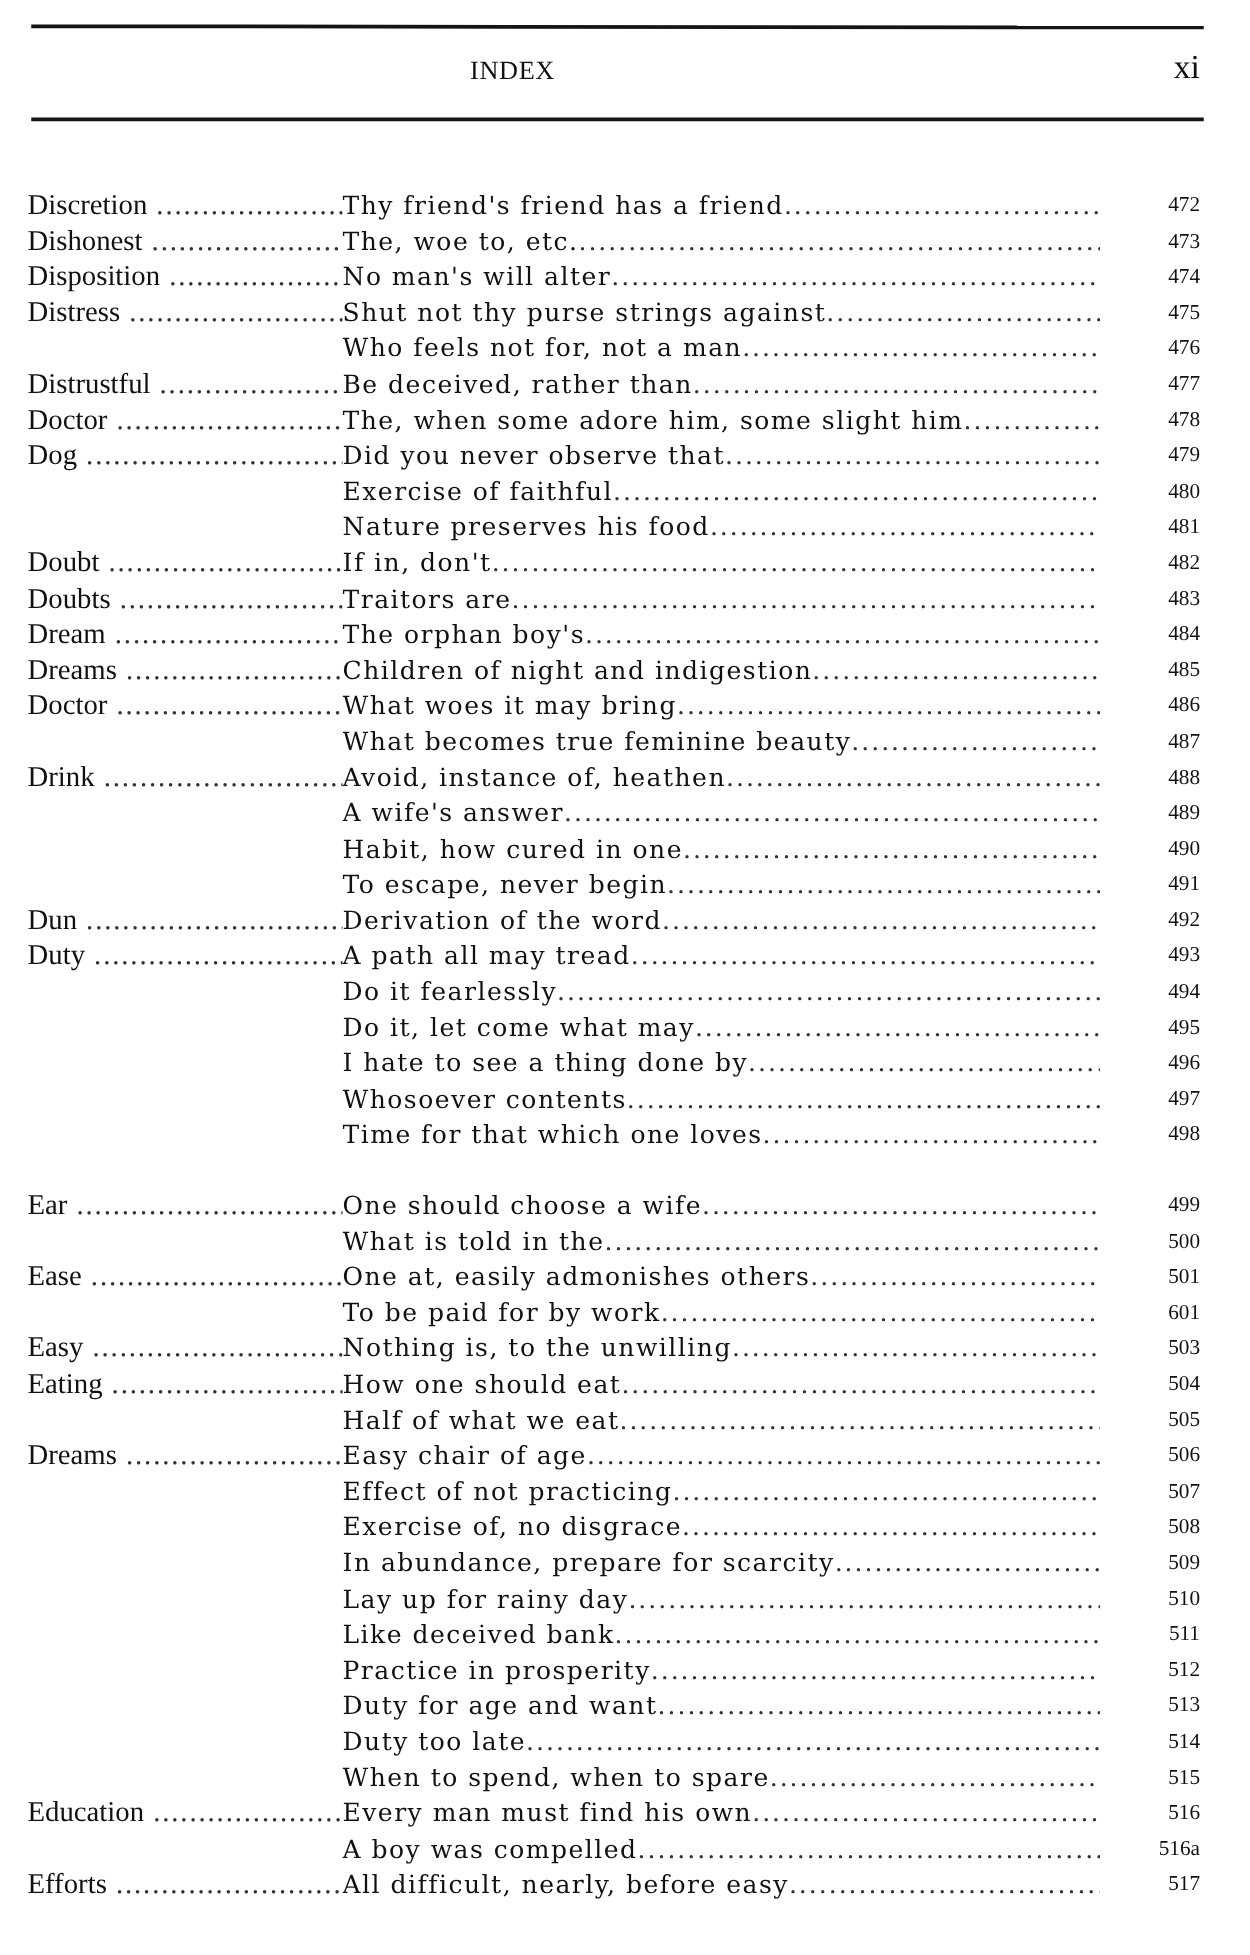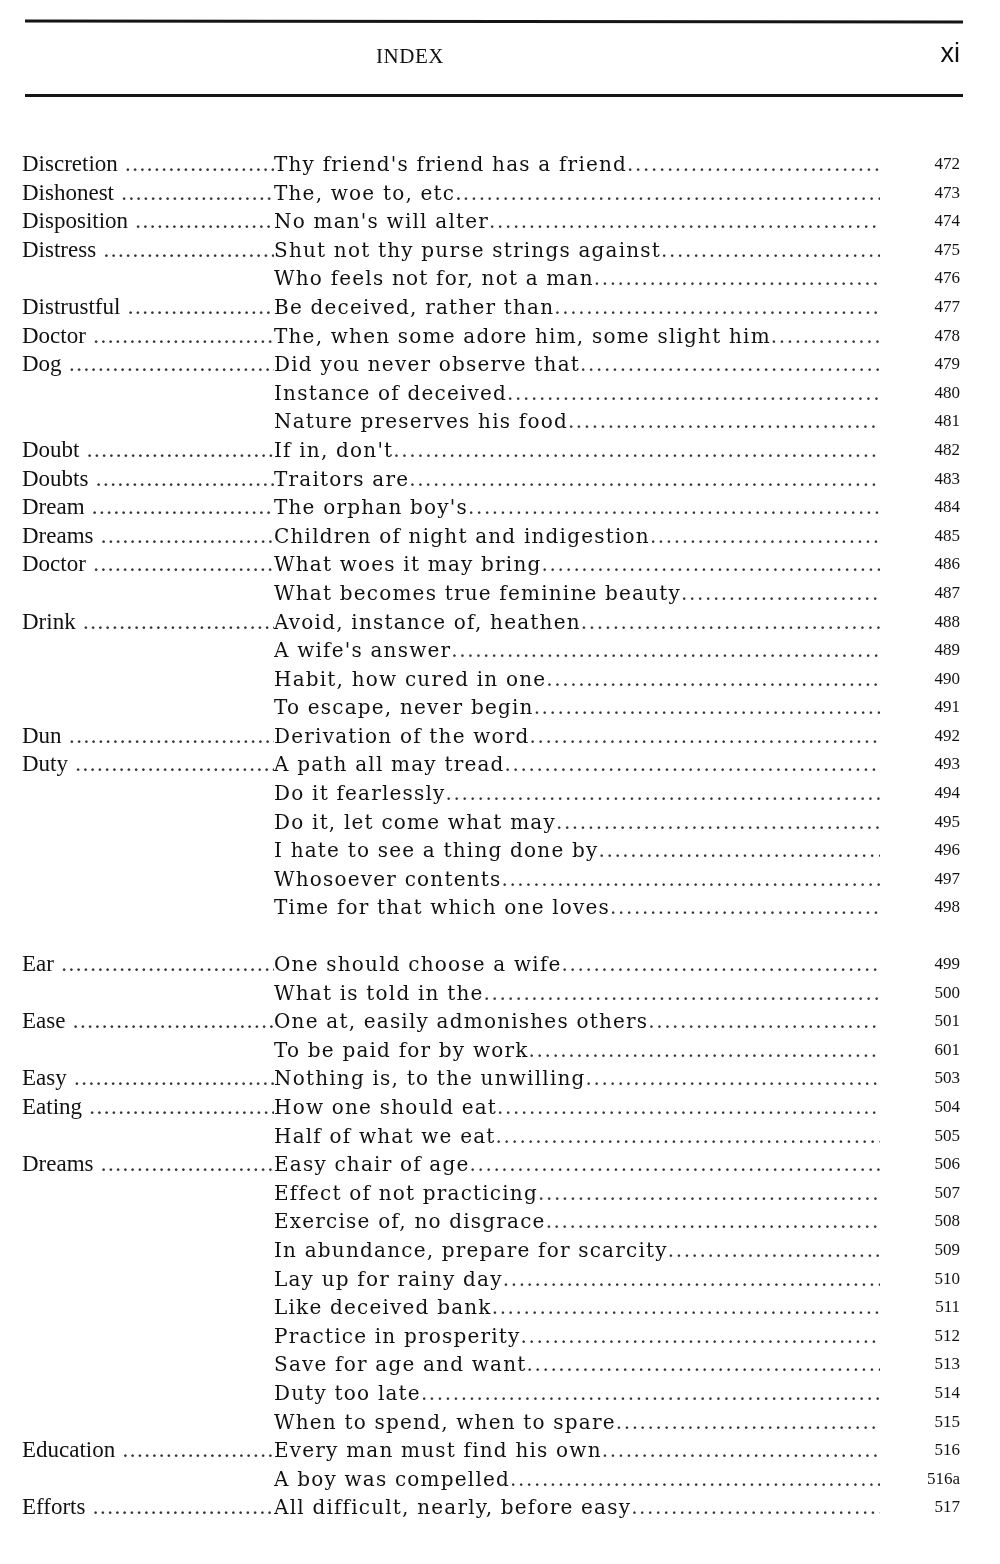--- a/index.html
+++ b/index.html
@@ -31,21 +31,21 @@
       width: 820px;
       text-align: center;
       font-family: "Liberation Serif", "DejaVu Serif", serif;
       font-size: 21px;
       letter-spacing: 0.5px;
     }
     .header-page {
       position: absolute;
       top: 38px;
       right: 40px;
-      font-family: Liberation Sans, sans-serif;
+      font-family: Liberation Serif, serif;
       font-size: 27px;
       margin-left: 12px;
     }
     .entries {
       position: absolute;
       top: 150px;
       left: 0;
       width: 1000px;
     }
     .row {
@@ -134,21 +134,21 @@
         <div class="desc"><span>The, when some adore him, some slight him</span><span class="lead">........................................................................................................................</span></div>
         <div class="page">478</div>
       </div>
       <div class="row">
         <div class="term"><span>Dog</span><span class="lead"> ........................................................................................................................</span></div>
         <div class="desc"><span>Did you never observe that</span><span class="lead">........................................................................................................................</span></div>
         <div class="page">479</div>
       </div>
       <div class="row">
         <div class="term"></div>
-        <div class="desc"><span>Instance of deceived</span><span class="lead">........................................................................................................................</span></div>
+        <div class="desc"><span>Exercise of faithful</span><span class="lead">........................................................................................................................</span></div>
         <div class="page">480</div>
       </div>
       <div class="row">
         <div class="term"></div>
         <div class="desc"><span>Nature preserves his food</span><span class="lead">........................................................................................................................</span></div>
         <div class="page">481</div>
       </div>
       <div class="row">
         <div class="term"><span>Doubt</span><span class="lead"> ........................................................................................................................</span></div>
         <div class="desc"><span>If in, don't</span><span class="lead">........................................................................................................................</span></div>
@@ -299,21 +299,21 @@
         <div class="desc"><span>Like deceived bank</span><span class="lead">........................................................................................................................</span></div>
         <div class="page">511</div>
       </div>
       <div class="row">
         <div class="term"></div>
         <div class="desc"><span>Practice in prosperity</span><span class="lead">........................................................................................................................</span></div>
         <div class="page">512</div>
       </div>
       <div class="row">
         <div class="term"></div>
-        <div class="desc"><span>Save for age and want</span><span class="lead">........................................................................................................................</span></div>
+        <div class="desc"><span>Duty for age and want</span><span class="lead">........................................................................................................................</span></div>
         <div class="page">513</div>
       </div>
       <div class="row">
         <div class="term"></div>
         <div class="desc"><span>Duty too late</span><span class="lead">........................................................................................................................</span></div>
         <div class="page">514</div>
       </div>
       <div class="row">
         <div class="term"></div>
         <div class="desc"><span>When to spend, when to spare</span><span class="lead">........................................................................................................................</span></div>

